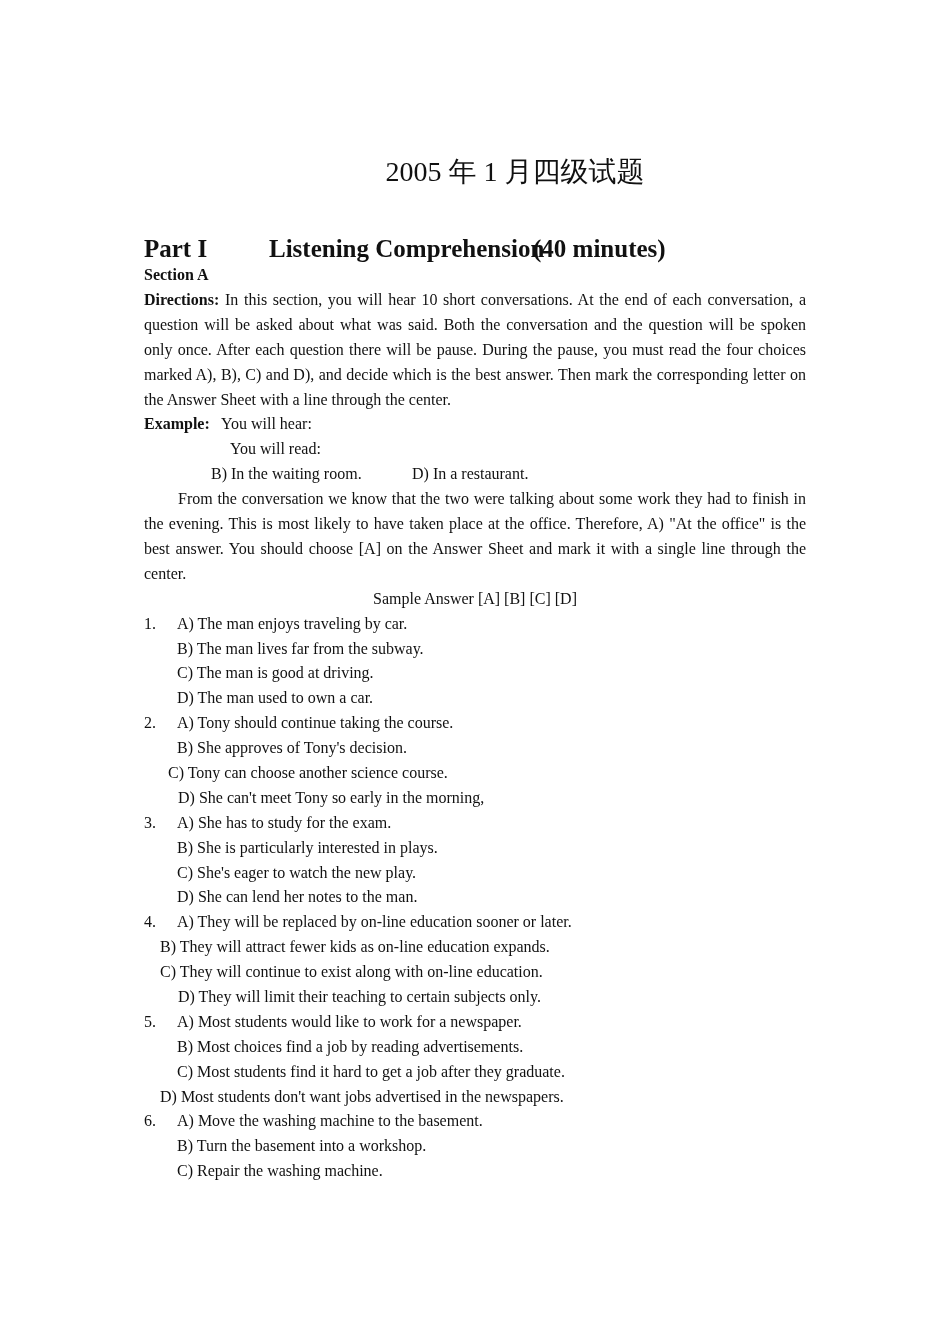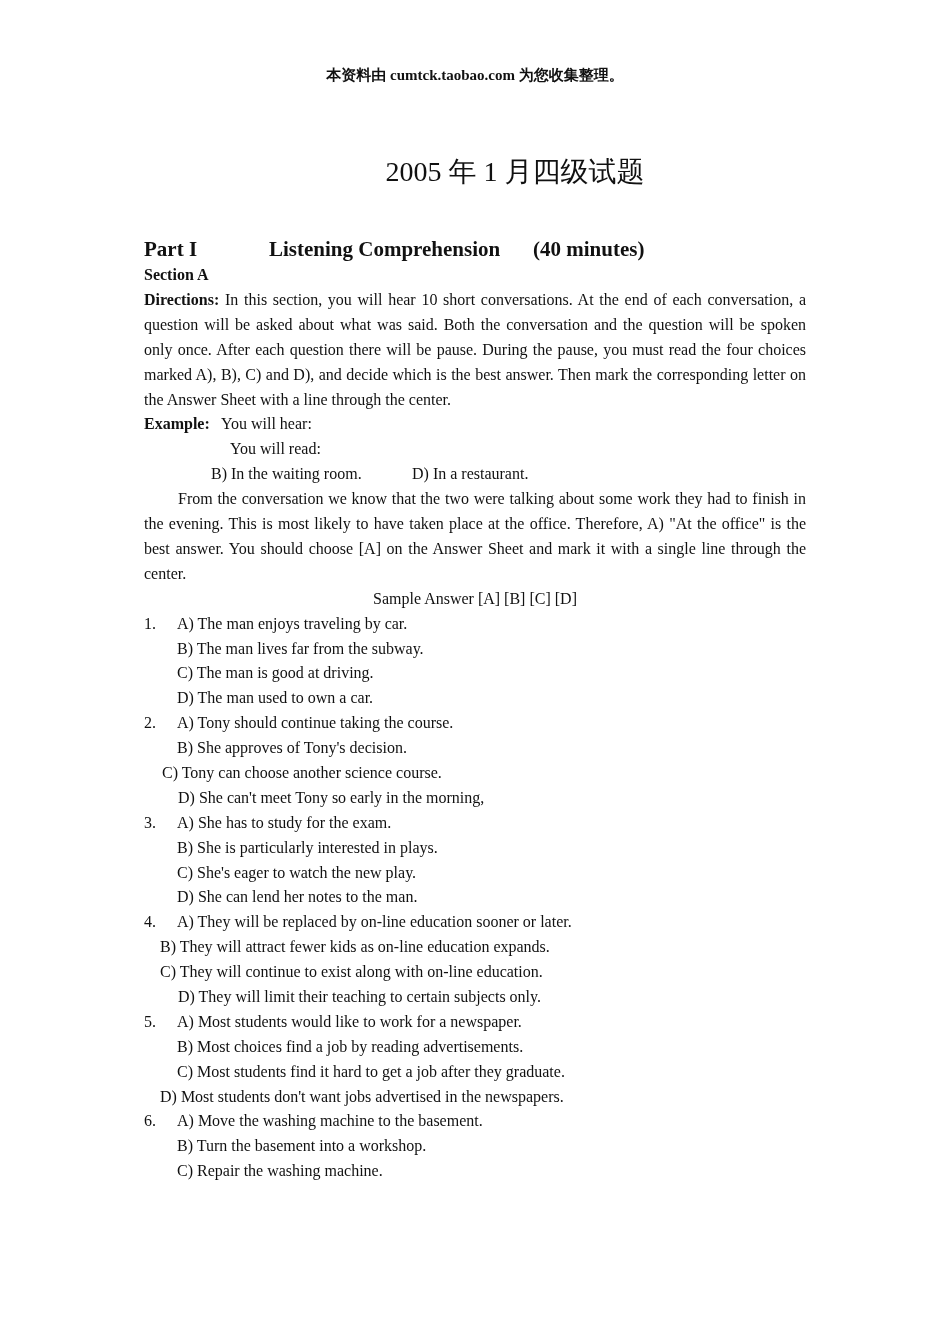--- a/index.html
+++ b/index.html
@@ -4,35 +4,34 @@
 <style>
   html, body { margin: 0; padding: 0; background: #ffffff; }
   body { width: 950px; height: 1344px; position: relative; overflow: hidden;
          font-family: "Liberation Serif", "DejaVu Serif", serif; color: #111; }
   .page { position: absolute; left: 0; top: 0; width: 950px; height: 1344px; }
   .header-note { position: absolute; top: 66px; left: 0; width: 950px; text-align: center;
                  font-size: 15px; font-weight: bold; }
   .doc-title { position: absolute; top: 153px; left: 0; width: 950px; text-align: center;
                font-size: 28px; font-weight: normal; margin-left: 40px; }
   .content { position: absolute; left: 144px; top: 235px; width: 662px; font-size: 16px; line-height: 24.9px; }
-  .part-line { font-size: 21px; font-weight: bold; height: 28px; position: relative; line-height: 28px; }
+  .part-line { font-size: 25px; font-weight: bold; height: 28px; position: relative; line-height: 28px; }
   .part-line span { position: absolute; top: 0; }
   .section { font-weight: bold; }
   .justify { text-align: justify; }
   .bold { font-weight: bold; }
   .line { white-space: nowrap; position: relative; height: 24.9px; }
   .abs { position: absolute; top: 0; }
   .center { text-align: center; }
   .indent-para { text-indent: 34px; text-align: justify; }
 </style>
 </head>
 <body>
 
 <div class="page">
-  <div class="header-note">本资料由 cumtck.taobao.com 为您收集整理。</div>
   <div class="doc-title">2005 年 1 月四级试题</div>
 
   <div class="content">
     <div class="part-line">
       <span style="left:0">Part I</span>
       <span style="left:125px">Listening Comprehension</span>
       <span style="left:389px">(40 minutes)</span>
     </div>
     <div class="section">Section A</div>
     <div class="justify"><span class="bold">Directions:</span><span> In this section, you will hear 10 short conversations. At the end of each conversation, a question will be asked about what was said. Both the conversation and the question will be spoken only once. After each question there will be pause. During the pause, you must read the four choices marked A), B), C) and D), and decide which is the best answer. Then mark the corresponding letter on the Answer Sheet with a line through the center.</span></div>
@@ -66,21 +65,21 @@
       </div>
 
     <div class="line">
       <span class="abs" style="left:0">2.</span>
       <span class="abs" style="left:33px">A) Tony should continue taking the course.</span>
     </div>
     <div class="line">
         <span class="abs" style="left:33px">B) She approves of Tony's decision.</span>
       </div>
     <div class="line">
-        <span class="abs" style="left:18px">C) Tony can choose another science course.</span>
+        <span class="abs" style="left:24px">C) Tony can choose another science course.</span>
       </div>
     <div class="line">
         <span class="abs" style="left:34px">D) She can't meet Tony so early in the morning,</span>
       </div>
 
     <div class="line">
       <span class="abs" style="left:0">3.</span>
       <span class="abs" style="left:33px">A) She has to study for the exam.</span>
     </div>
     <div class="line">

